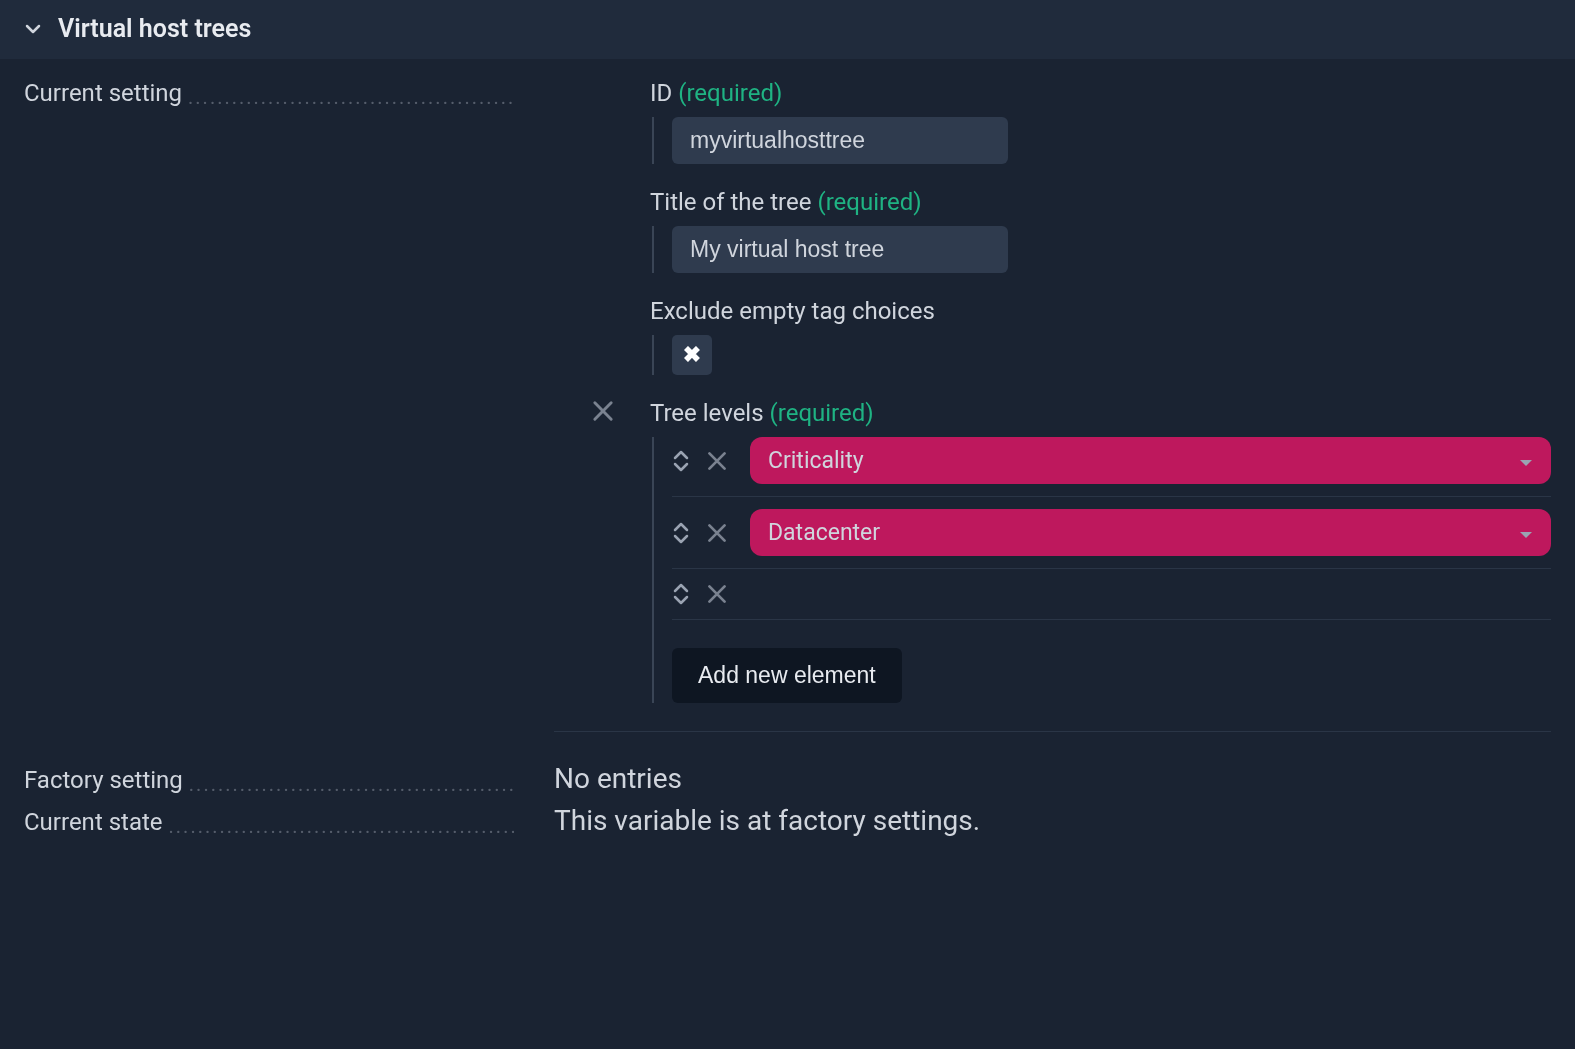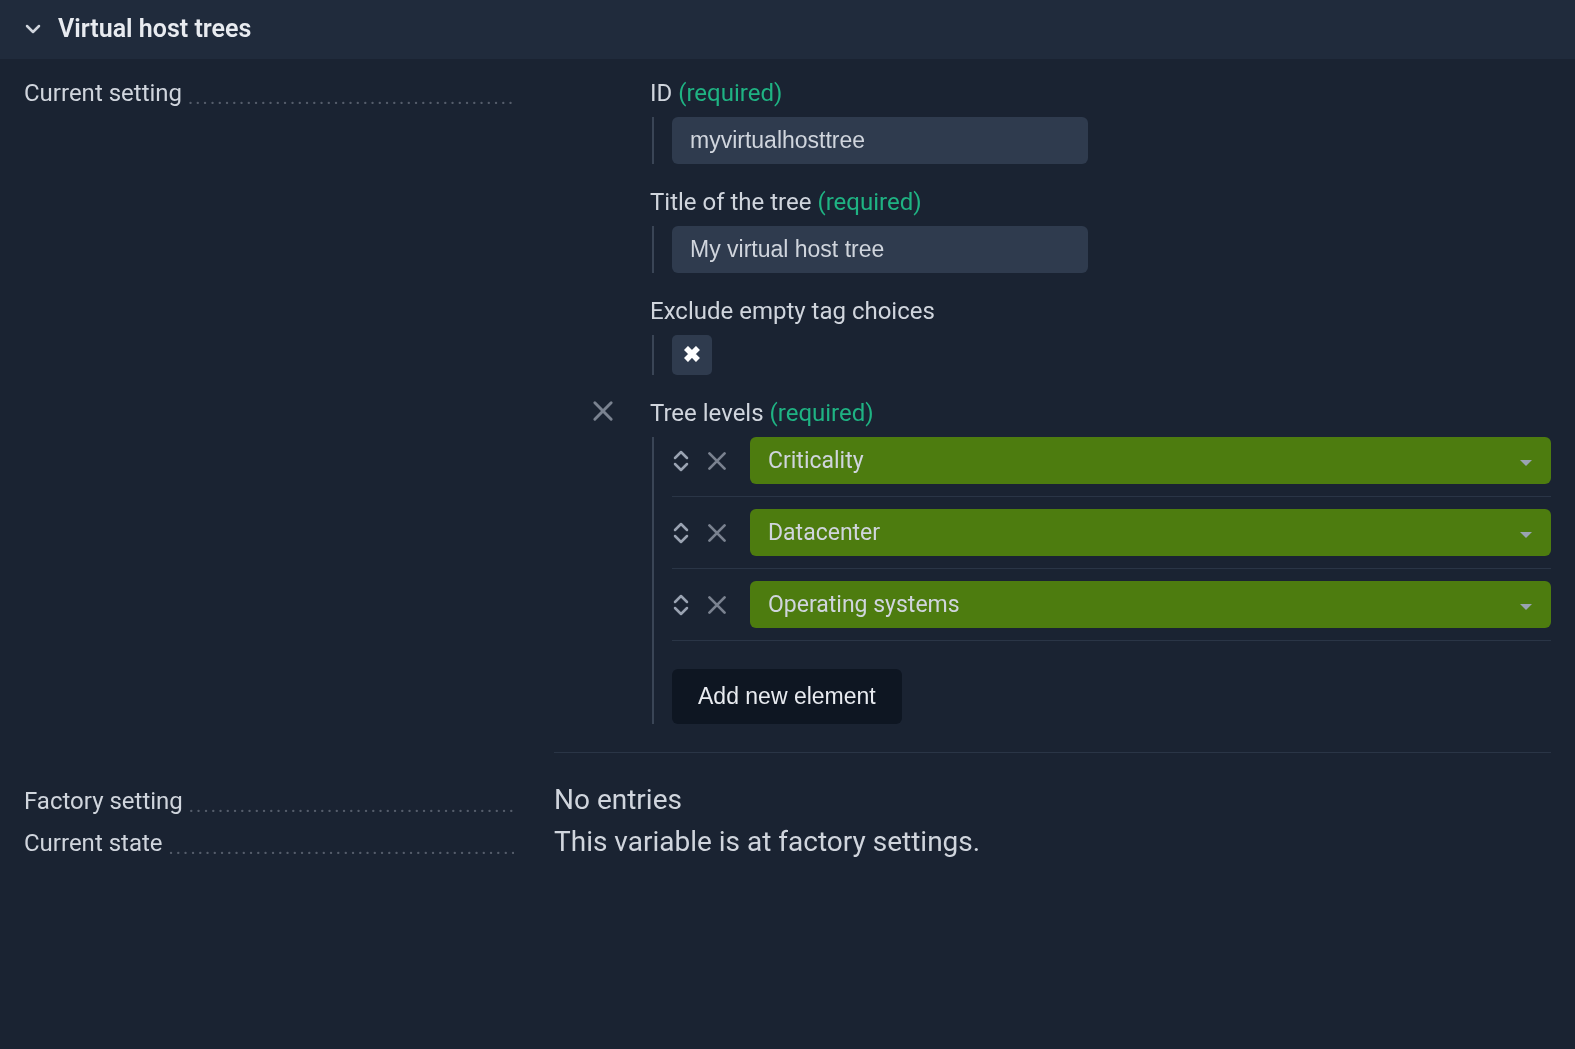--- a/index.html
+++ b/index.html
@@ -90,21 +90,21 @@
       padding-left: 18px;
       margin-left: 2px;
     }
     .text-input {
       background-color: #2f3b4e;
       border: none;
       border-radius: 6px;
       color: #d0d5dd;
       font-size: 23px;
       padding: 10px 18px;
-      width: 416px;
+      width: 336px;
       outline: none;
     }
     .checkbox-btn {
       background-color: #2f3b4e;
       border: none;
       border-radius: 5px;
       width: 40px;
       height: 40px;
       display: flex;
       align-items: center;
@@ -140,23 +140,23 @@
       display: block;
     }
     .row-delete {
       color: #7a8290;
       cursor: pointer;
       margin-right: 8px;
       display:flex;
       align-items:center;
     }
     .select-box {
-      background-color: #4d7c0f;
-      border: none;
-      border-radius: 6px;
+      background-color: #be185d;
+      border: none;
+      border-radius: 12px;
       color: #d0d5dd;
       font-size: 23px;
       padding: 10px 18px;
       flex: 1;
       width: 454px;
       display: flex;
       align-items: center;
       justify-content: space-between;
       cursor: pointer;
     }
@@ -315,28 +315,20 @@
                 </svg>
               <svg width="18" height="12" viewBox="0 0 18 12">
                   <path d="M3 3l6 6 6-6" stroke="#9aa3b2" stroke-width="2.5" fill="none" stroke-linecap="round" stroke-linejoin="round"></path>
                 </svg>
             </div>
             <span class="row-delete">
               <svg width="26" height="26" viewBox="0 0 24 24">
                   <path d="M5 5l14 14M19 5L5 19" stroke="#7a8290" stroke-width="2.5" stroke-linecap="round"></path>
                 </svg>
             </span>
-            <div class="select-box">
-              <span>Operating systems</span>
-              <span class="select-arrow">
-                <svg width="14" height="10" viewBox="0 0 14 10">
-                    <path d="M1 2l6 6 6-6" fill="#9aa3b2"></path>
-                  </svg>
-              </span>
-            </div>
           </div>
           <div class="add-element-wrap">
             <button class="btn-dark">Add new element</button>
           </div>
         </div>
       </div>
 
       <hr class="hr-line">
 
     </div>

